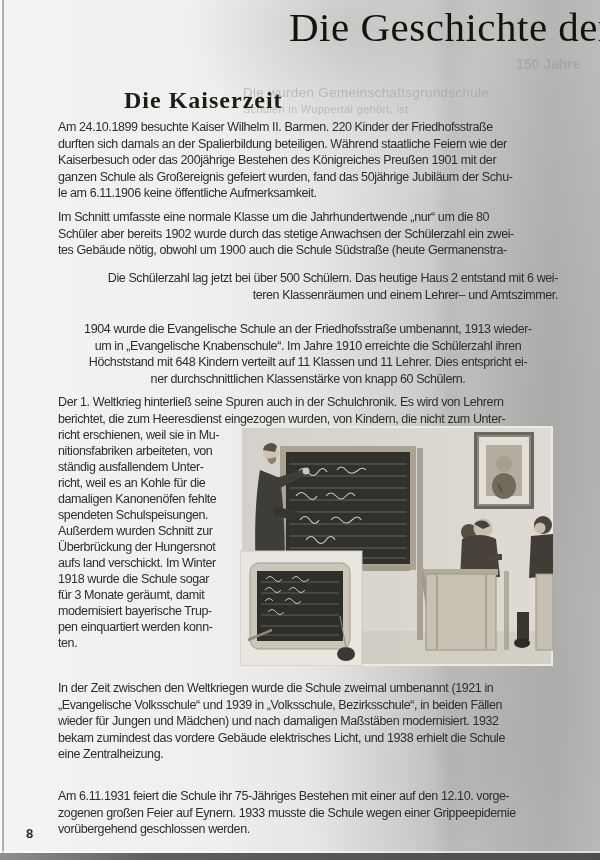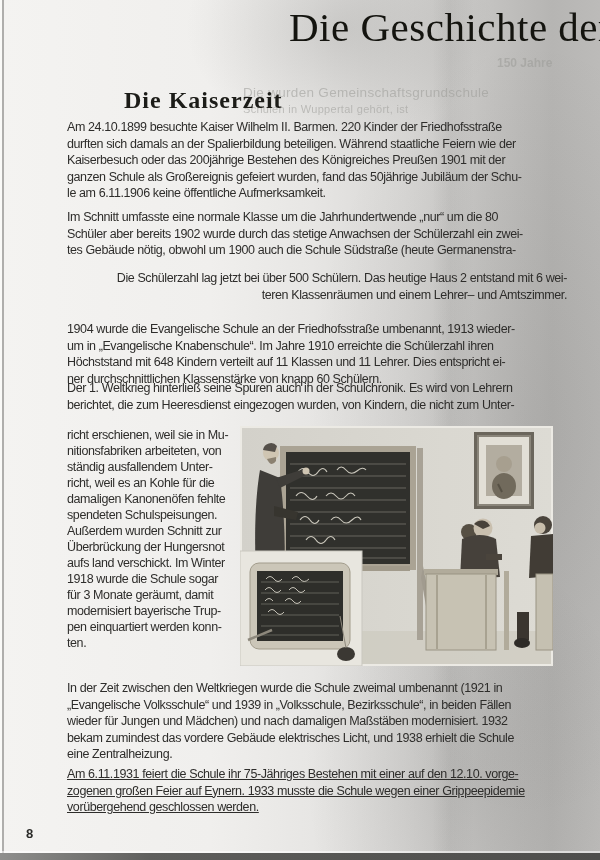--- a/index.html
+++ b/index.html
@@ -29,35 +29,34 @@
     white-space:nowrap;letter-spacing:.5px;
   }
   .section-title{
     position:absolute;left:88px;top:86px;
     font-family:"Liberation Serif", serif;
     font-size:24px;line-height:28px;font-weight:700;color:#1c1c18;
     letter-spacing:1px;white-space:nowrap;margin-left:36px;
   }
 
   .ghost{position:absolute;color:#9b9b97;opacity:.55;filter:blur(.4px);white-space:nowrap;}
-  .ghost-small{left:497px;top:56px;font-size:12px;font-weight:bold;}
+  .ghost-small{left:516px;top:56px;font-size:14px;font-weight:bold;}
   .ghost-1{left:243px;top:85px;font-size:13.5px;letter-spacing:.3px;}
   .ghost-2{left:243px;top:103px;font-size:11px;letter-spacing:.3px;}
 
   .para{
     position:absolute;left:58px;width:500px;
     font-size:12.5px;line-height:16.6px;letter-spacing:-0.4px;
     color:#2e2d2b;
-    margin-left:9px;
   }
   .para .tline{white-space:nowrap;}
-  #p1{top:119px;} #p2{top:209px;} #p3{top:270px;text-align:right;} #p4{top:321px;}
-  #p5-intro{top:380px;}
+  #p1{top:119px;} #p2{top:209px;} #p3{top:270px;text-align:right;} #p4{top:321px;text-align:center;}
+  #p5-intro{top:394px;}
   #p5-wrap{top:427px;width:186px;line-height:16px;}
-  #p6{top:680px;} #p7{top:766px;text-decoration:underline;}
+  #p6{top:680px;} #p7{top:788px;}
 
   .page-number{
     position:absolute;left:26px;top:826px;
     font-size:13px;font-weight:700;color:#2b2b29;
   }
 
   .photo{
     position:absolute;left:240px;top:426px;width:313px;height:240px;
   }
 </style>

